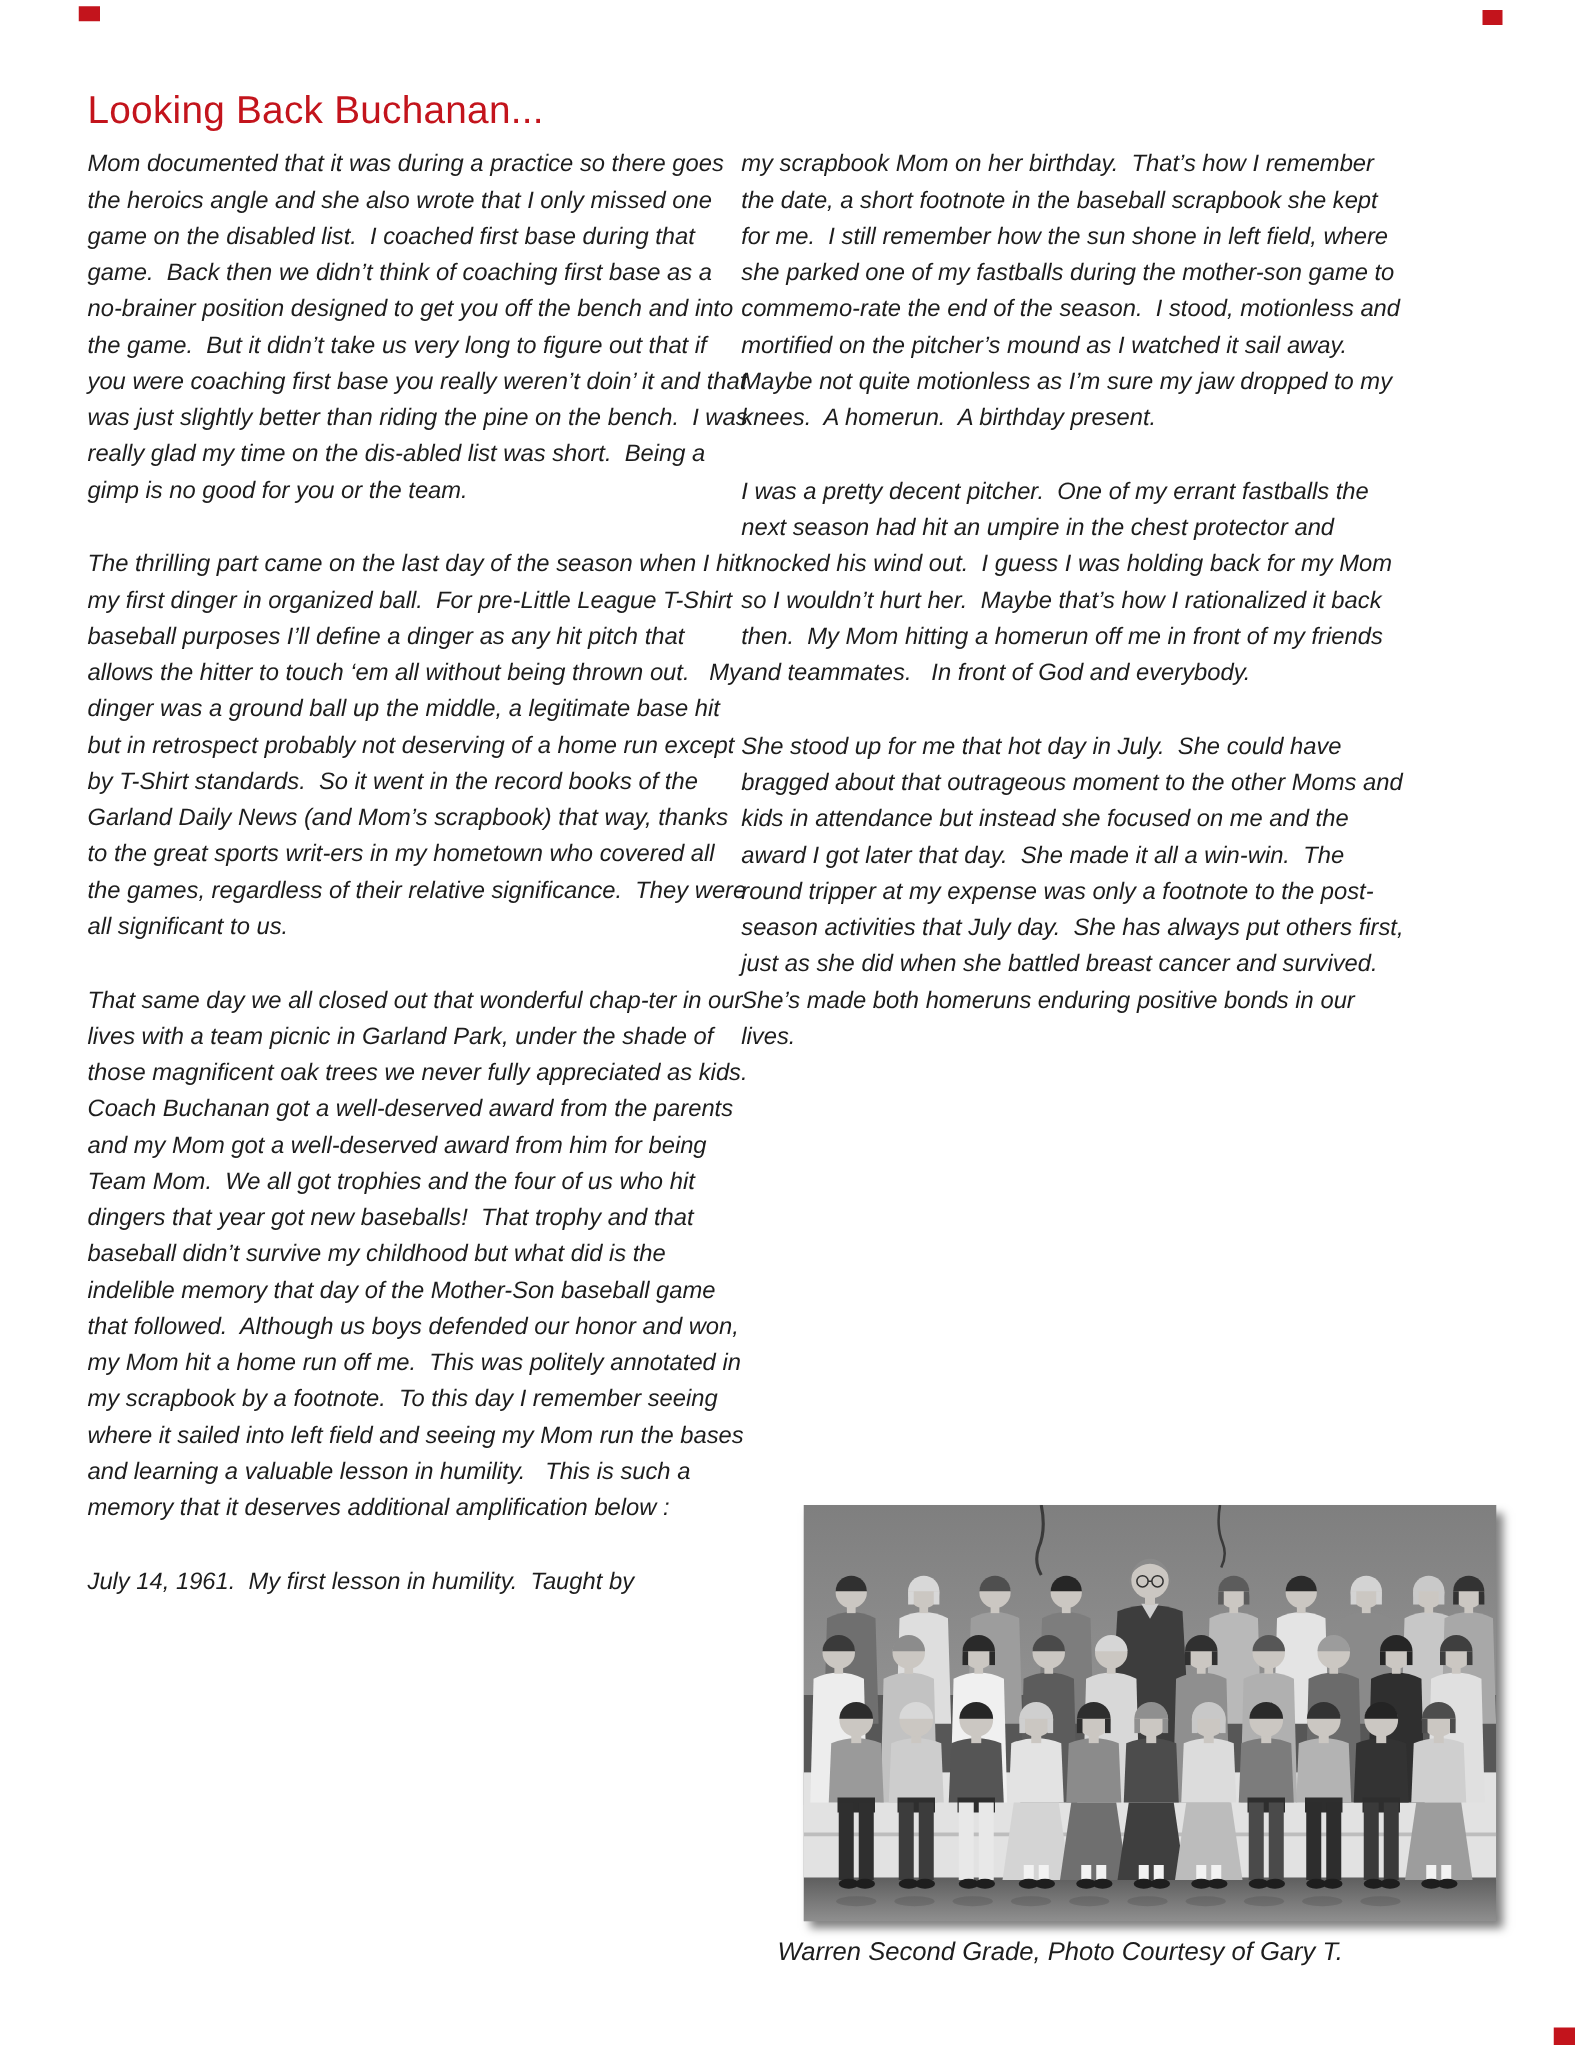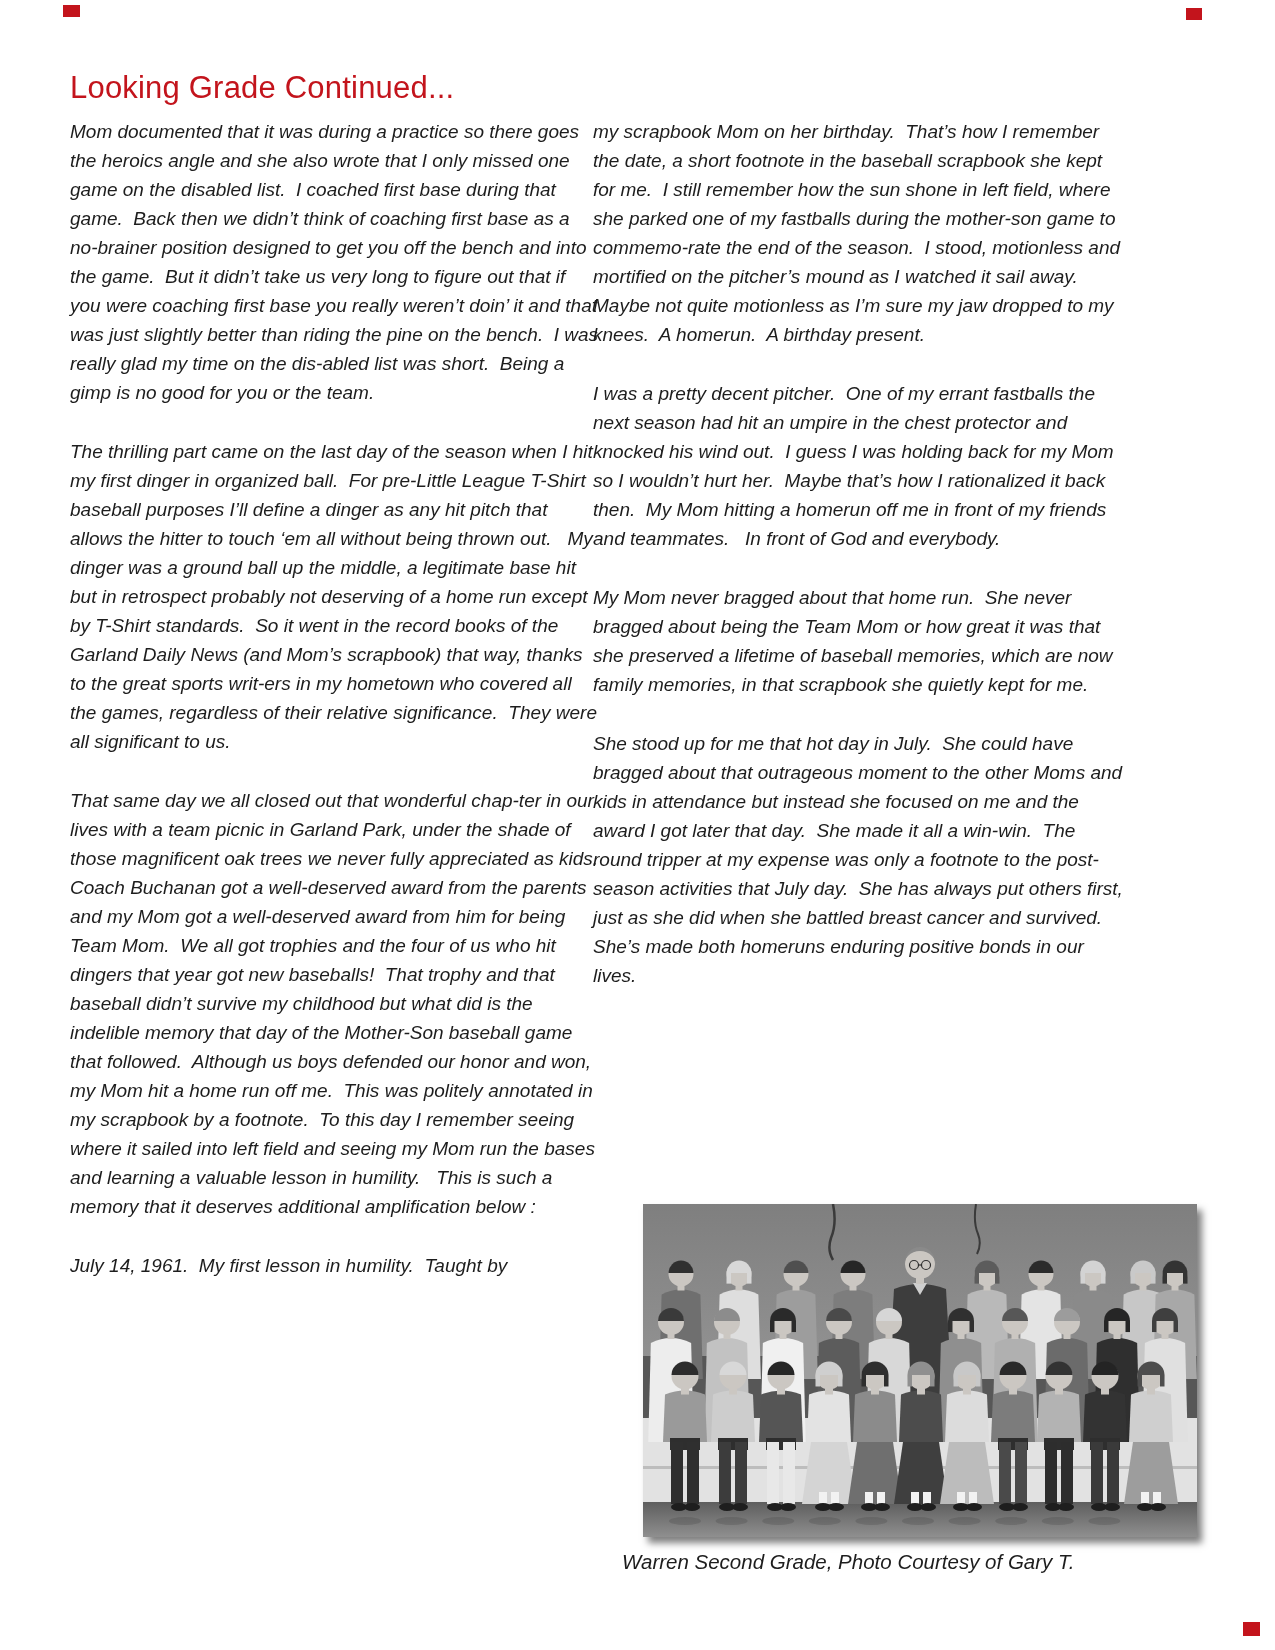--- a/index.html
+++ b/index.html
@@ -42,33 +42,32 @@
   .mark-tr { left:1186px; top:8px;    width:16px; height:12px; }
   .mark-br { left:1243px; top:1622px; width:17px; height:14px; }
 </style>
 </head>
 <body>
 
 <div class="corner-mark mark-tl"></div>
 <div class="corner-mark mark-tr"></div>
 <div class="corner-mark mark-br"></div>
 
-<h1 class="page-title">Looking Grade Continued...</h1>
+<h1 class="page-title">Looking Back Buchanan...</h1>
 
 <div class="col col-left">
     <p class="para">Mom documented that it was during a practice so there goes the heroics angle and she also wrote that I only missed one game on the disabled list.  I coached first base during that game.  Back then we didn’t think of coaching first base as a no-brainer position designed to get you off the bench and into the game.  But it didn’t take us very long to figure out that if you were coaching first base you really weren’t doin’ it and that was just slightly better than riding the pine on the bench.  I was really glad my time on the dis-abled list was short.  Being a gimp is no good for you or the team.</p>
     <p class="para">The thrilling part came on the last day of the season when I hit my first dinger in organized ball.  For pre-Little League T-Shirt baseball purposes I’ll define a dinger as any hit pitch that allows the hitter to touch ‘em all without being thrown out.   My dinger was a ground ball up the middle, a legitimate base hit but in retrospect probably not deserving of a home run except by T-Shirt standards.  So it went in the record books of the Garland Daily News (and Mom’s scrapbook) that way, thanks to the great sports writ-ers in my hometown who covered all the games, regardless of their relative significance.  They were all significant to us.</p>
     <p class="para">That same day we all closed out that wonderful chap-ter in our lives with a team picnic in Garland Park, under the shade of those magnificent oak trees we never fully appreciated as kids.  Coach Buchanan got a well-deserved award from the parents and my Mom got a well-deserved award from him for being Team Mom.  We all got trophies and the four of us who hit dingers that year got new baseballs!  That trophy and that baseball didn’t survive my childhood but what did is the indelible memory that day of the Mother-Son baseball game that followed.  Although us boys defended our honor and won, my Mom hit a home run off me.  This was politely annotated in my scrapbook by a footnote.  To this day I remember seeing where it sailed into left field and seeing my Mom run the bases and learning a valuable lesson in humility.   This is such a memory that it deserves additional amplification below :</p>
     <p class="para">July 14, 1961.  My first lesson in humility.  Taught by</p>
   </div>
 
 <div class="col col-right">
     <p class="para">my scrapbook Mom on her birthday.  That’s how I remember the date, a short footnote in the baseball scrapbook she kept for me.  I still remember how the sun shone in left field, where she parked one of my fastballs during the mother-son game to commemo-rate the end of the season.  I stood, motionless and mortified on the pitcher’s mound as I watched it sail away.  Maybe not quite motionless as I’m sure my jaw dropped to my knees.  A homerun.  A birthday present.</p>
     <p class="para">I was a pretty decent pitcher.  One of my errant fastballs the next season had hit an umpire in the chest protector and knocked his wind out.  I guess I was holding back for my Mom so I wouldn’t hurt her.  Maybe that’s how I rationalized it back then.  My Mom hitting a homerun off me in front of my friends and teammates.   In front of God and everybody.</p>
-    <p class="para">My Mom never bragged about that home run.  She never bragged about being the Team Mom or how great it was that she preserved a lifetime of baseball memories, which are now family memories, in that scrapbook she quietly kept for me.</p>
     <p class="para">She stood up for me that hot day in July.  She could have bragged about that outrageous moment to the other Moms and kids in attendance but instead she focused on me and the award I got later that day.  She made it all a win-win.  The round tripper at my expense was only a footnote to the post-season activities that July day.  She has always put others first, just as she did when she battled breast cancer and survived.  She’s made both homeruns enduring positive bonds in our lives.</p>
   </div>
 
 <div class="photo">
   <svg id="photo-svg" viewBox="0 0 554 333" preserveAspectRatio="none">
       <defs>
         <linearGradient id="wallG" x1="0" y1="0" x2="0" y2="1">
           <stop offset="0" stop-color="#7f7f7f"></stop>
           <stop offset="1" stop-color="#9b9b9b"></stop>
         </linearGradient>

